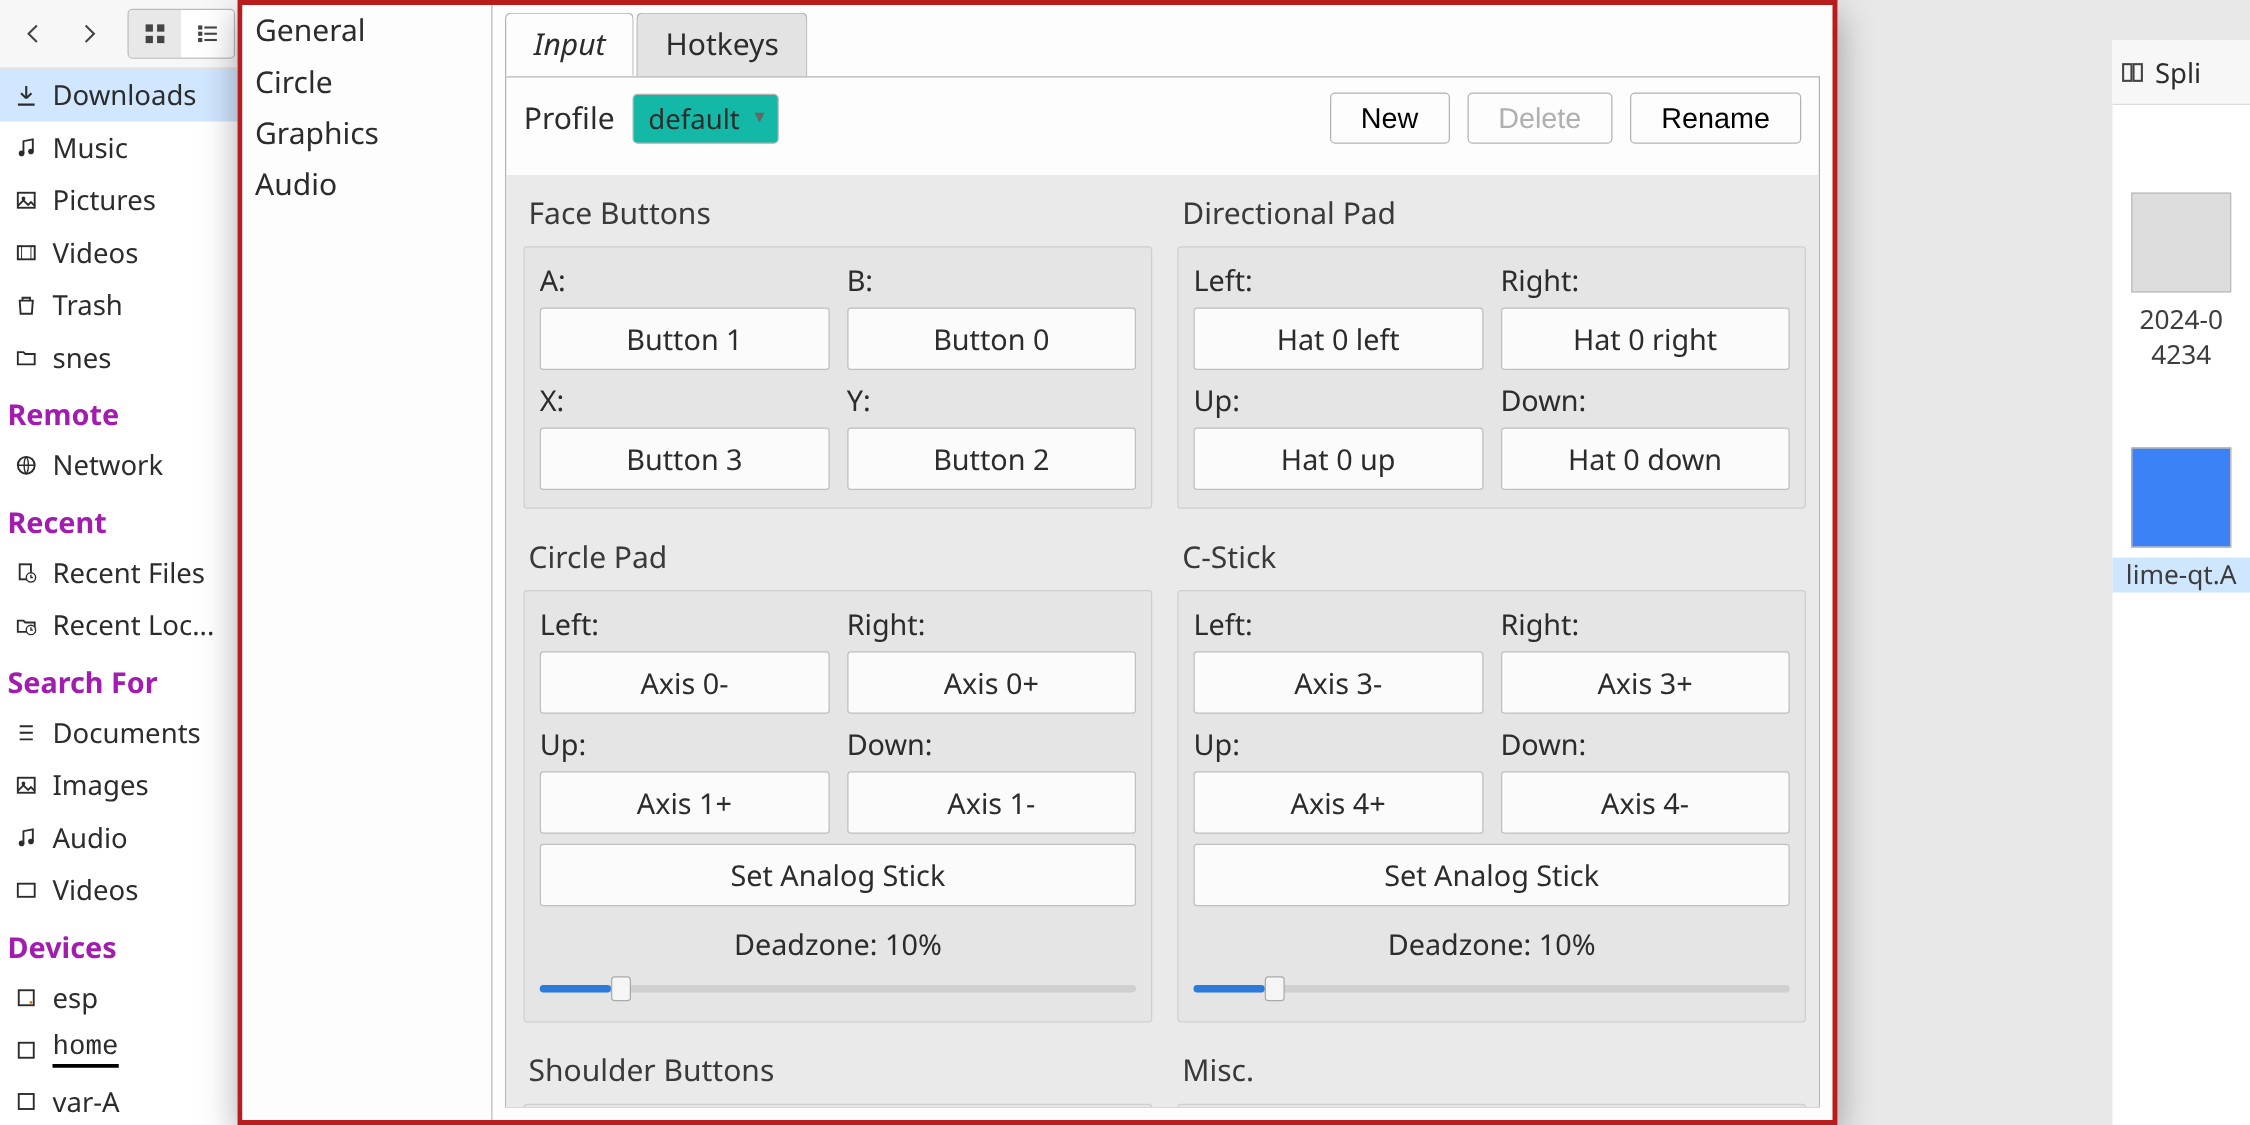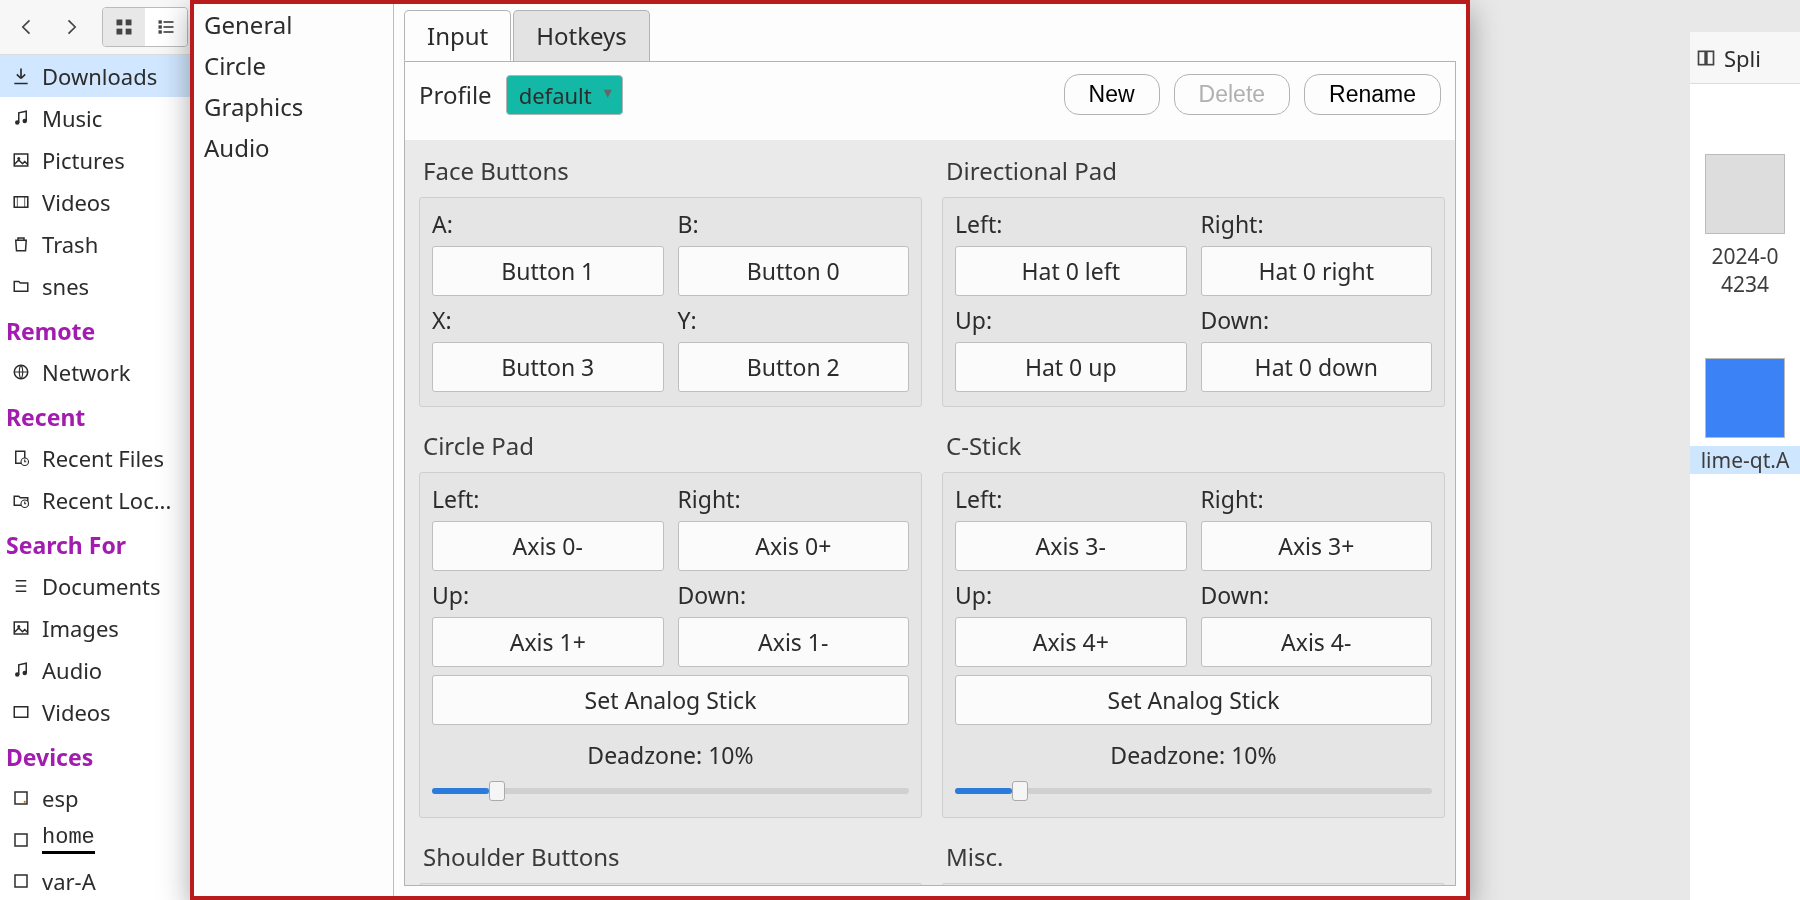--- a/index.html
+++ b/index.html
@@ -144,21 +144,21 @@
   border: 1px solid #b3b3b3;
   border-bottom: none;
   background: #e3e3e3;
   border-radius: 5px 5px 0 0;
   margin-right: 2px;
   cursor: pointer;
 }
 .tab.active {
   background: #fdfdfd;
   border-bottom: 1px solid #fdfdfd;
-  position: relative; z-index: 2;
+  position: relative; z-index: 2; font-style: italic;
 }
 .tab-panel {
   border: 1px solid #b3b3b3;
   margin: 0 10px 10px 10px;
   background: #fdfdfd;
   flex: 1;
   display: flex; flex-direction: column;
   overflow: hidden;
   gap: 13px;
 }
@@ -181,21 +181,21 @@
   content: "▾";
   position: absolute; right: 10px; top: 5px;
   font-size: 16px; color: #666;
 }
 .spacer { flex: 1; }
 .btn {
   border: 1px solid #b3b3b3;
   background: #fdfdfd;
   font-size: 23px;
   padding: 6px 24px;
-  border-radius: 15px;
+  border-radius: 4px;
   cursor: pointer;
 }
 .btn:disabled, .btn.disabled { color: #b0b0b0; }
 .scroll-area {
   flex: 1;
   overflow-y: scroll;
   background: #eaeaea;
   padding: 8px 10px 8px 14px;
 }
 .scroll-area::-webkit-scrollbar { width: 16px; }

